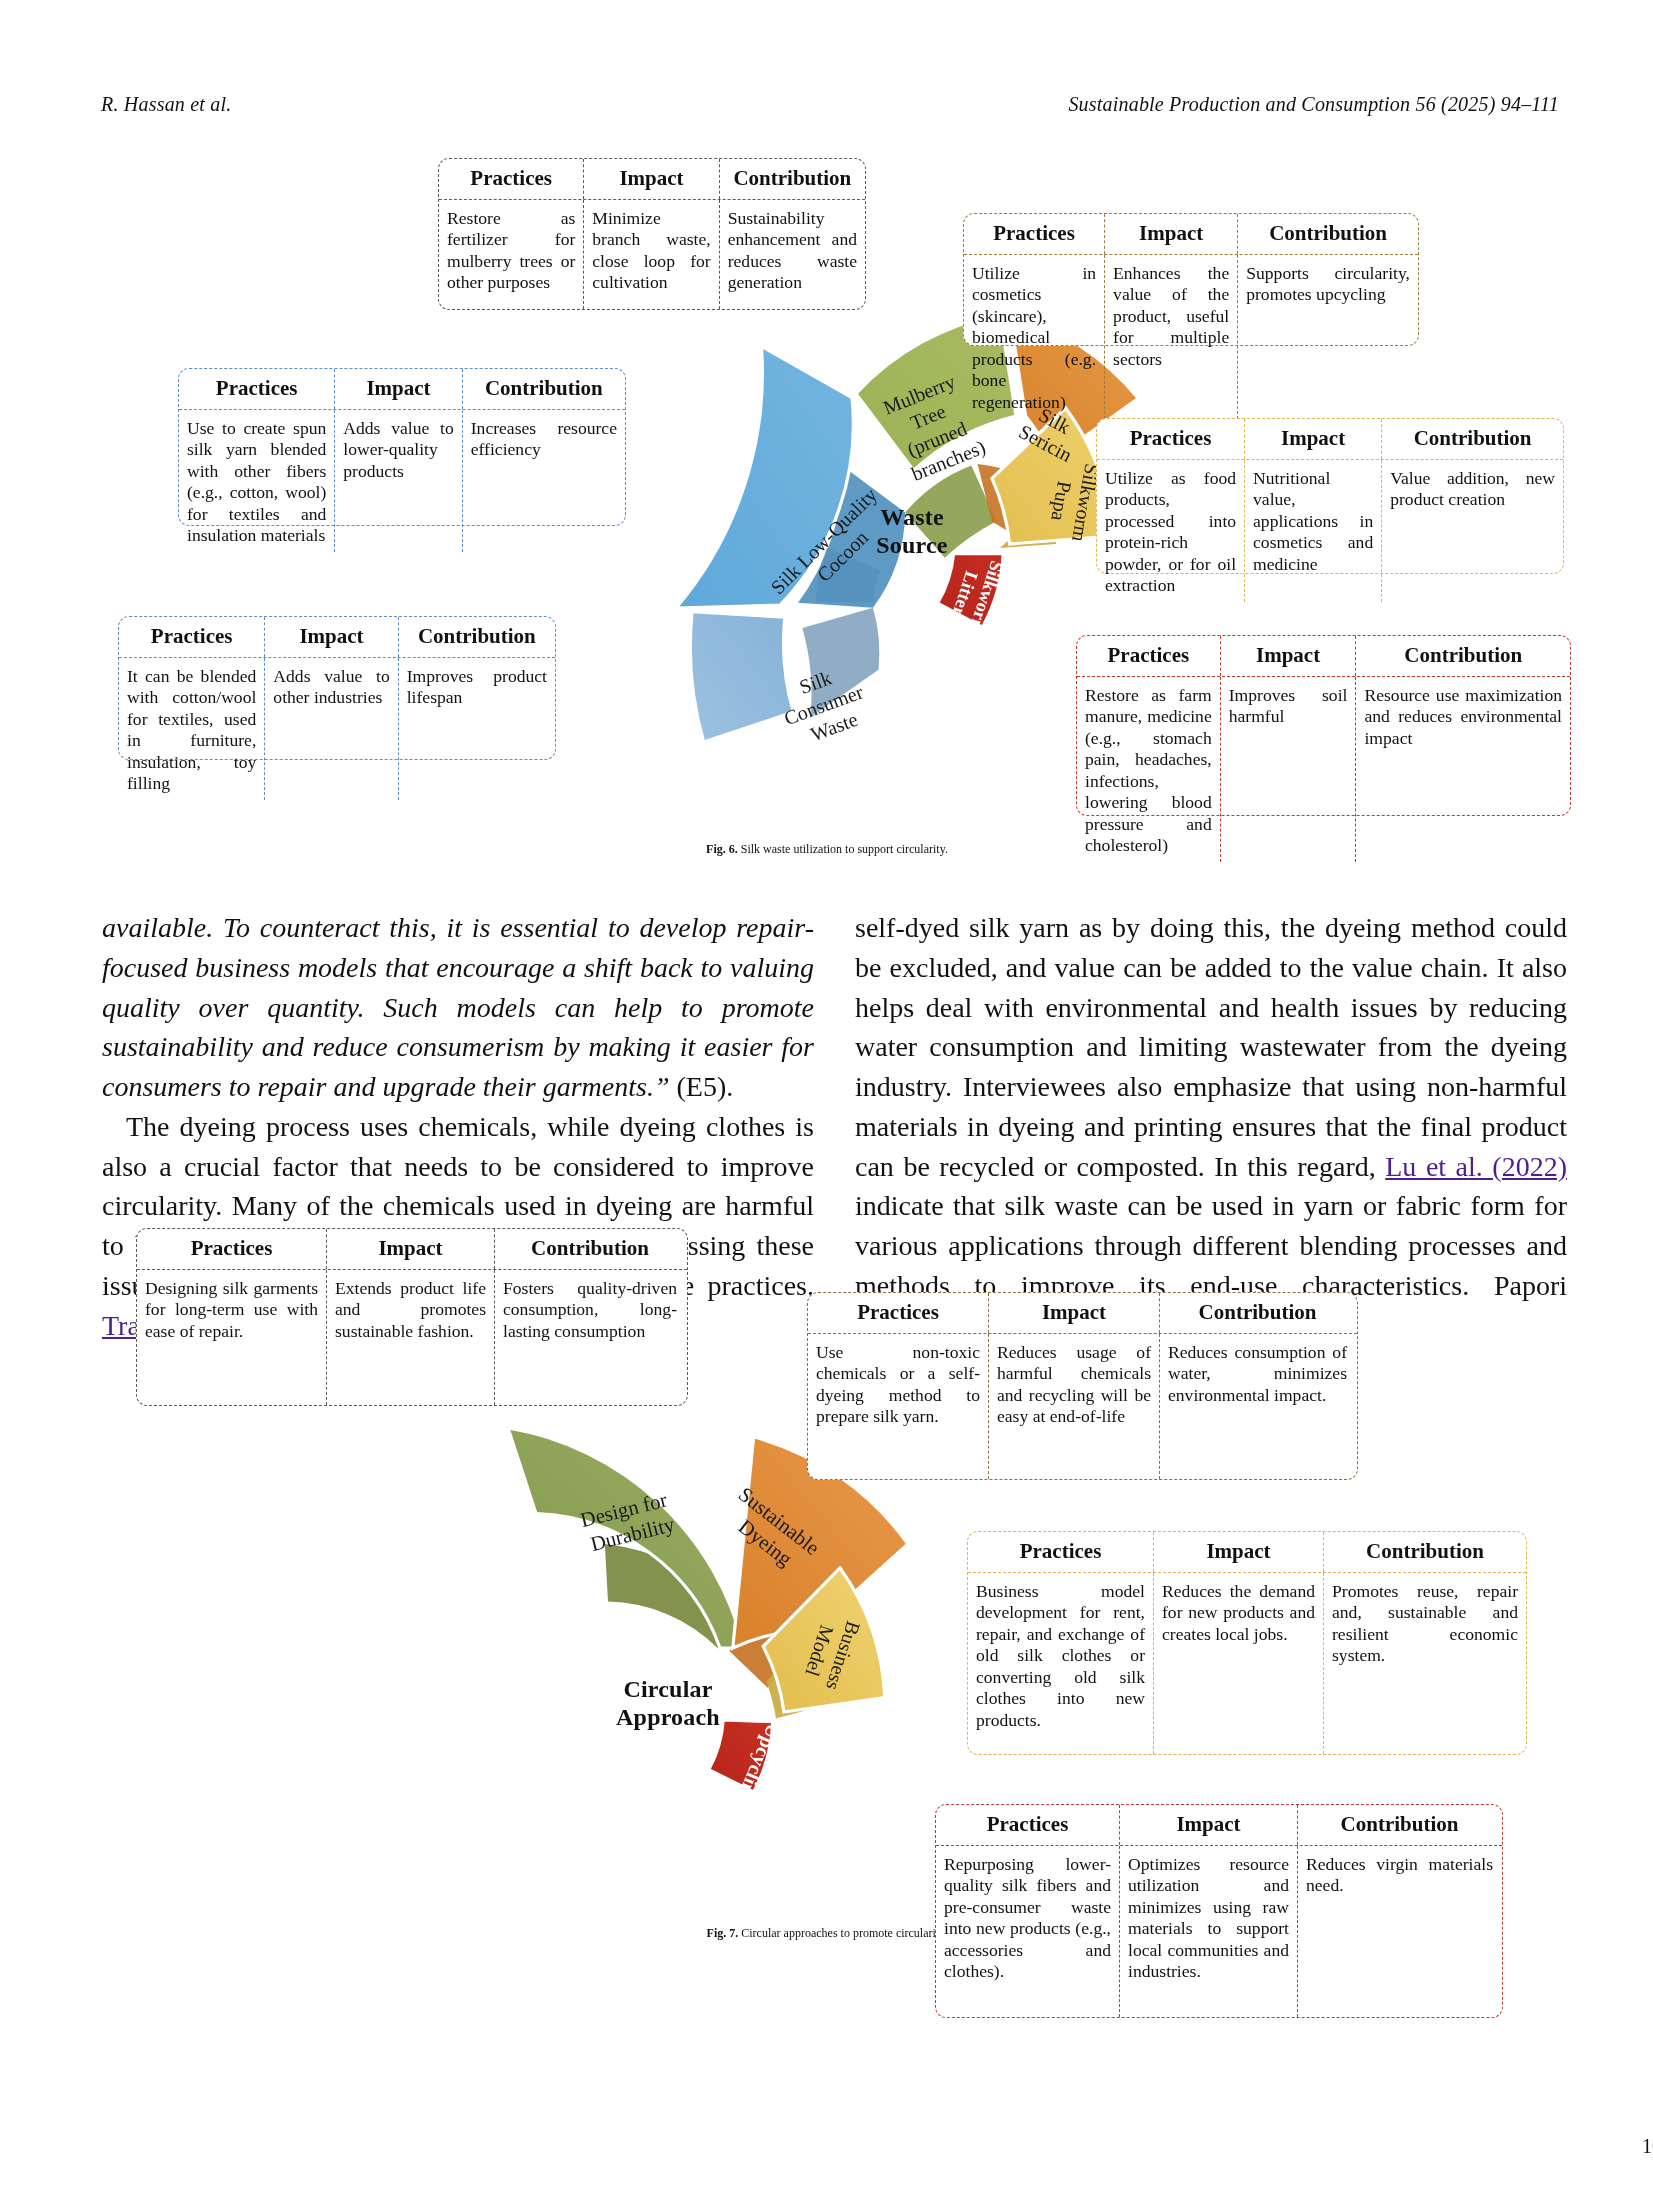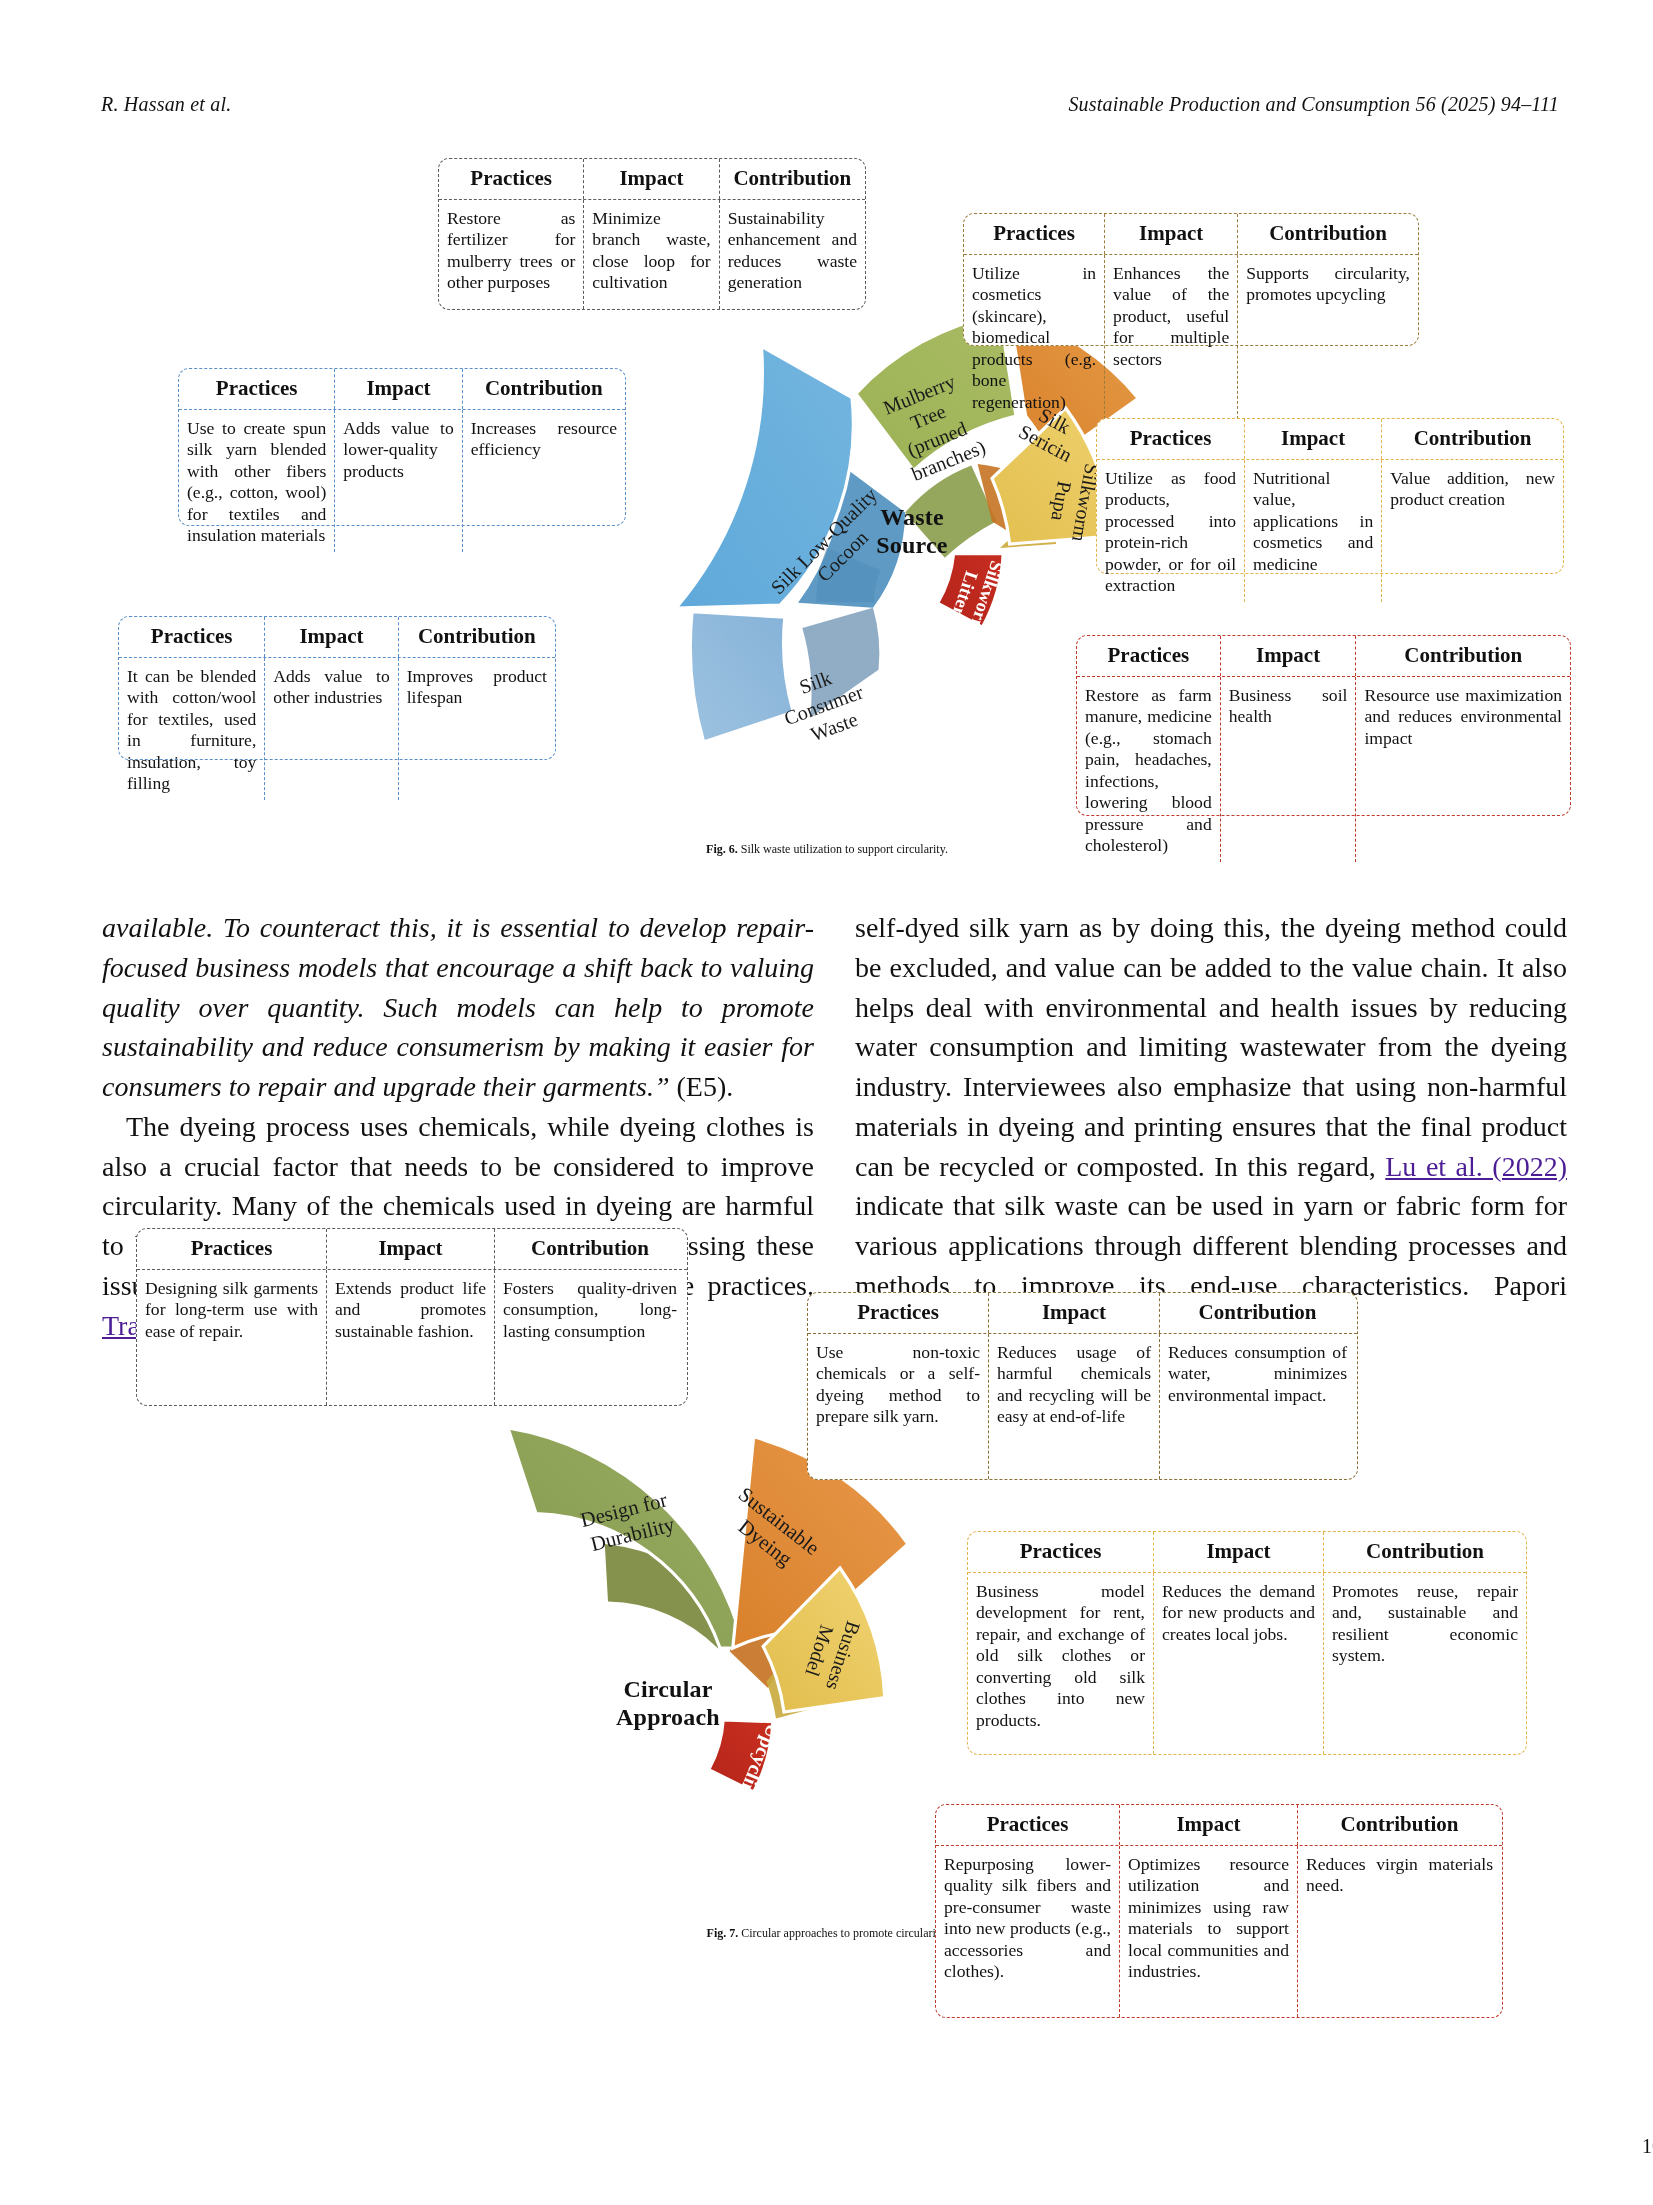--- a/index.html
+++ b/index.html
@@ -321,21 +321,21 @@
 </div>
 
 <div class="infotable t-red" style="left:1076px; top:635px; width:495px; height:181px;">
   <div class="hrow">
     <div class="cell" style="width:144px">Practices</div>
     <div class="cell" style="width:136px">Impact</div>
     <div class="cell" style="width:214px">Contribution</div>
   </div>
   <div class="brow">
     <div class="cell" style="width:144px">Restore as farm manure, medicine (e.g., stomach pain, headaches, infections, lowering blood pressure and cholesterol)</div>
-    <div class="cell" style="width:136px">Business soil health</div>
+    <div class="cell" style="width:136px">Improves soil harmful</div>
     <div class="cell" style="width:214px">Resource use maximization and reduces environmental impact</div>
   </div>
 </div>
 
 <div class="figcaption" style="top:842px;">
   <b>Fig. 6.</b>
   <span>Silk waste utilization to support circularity.</span>
 </div>
 
 <div class="col" style="left:102px; top:908px; width:712px;">

